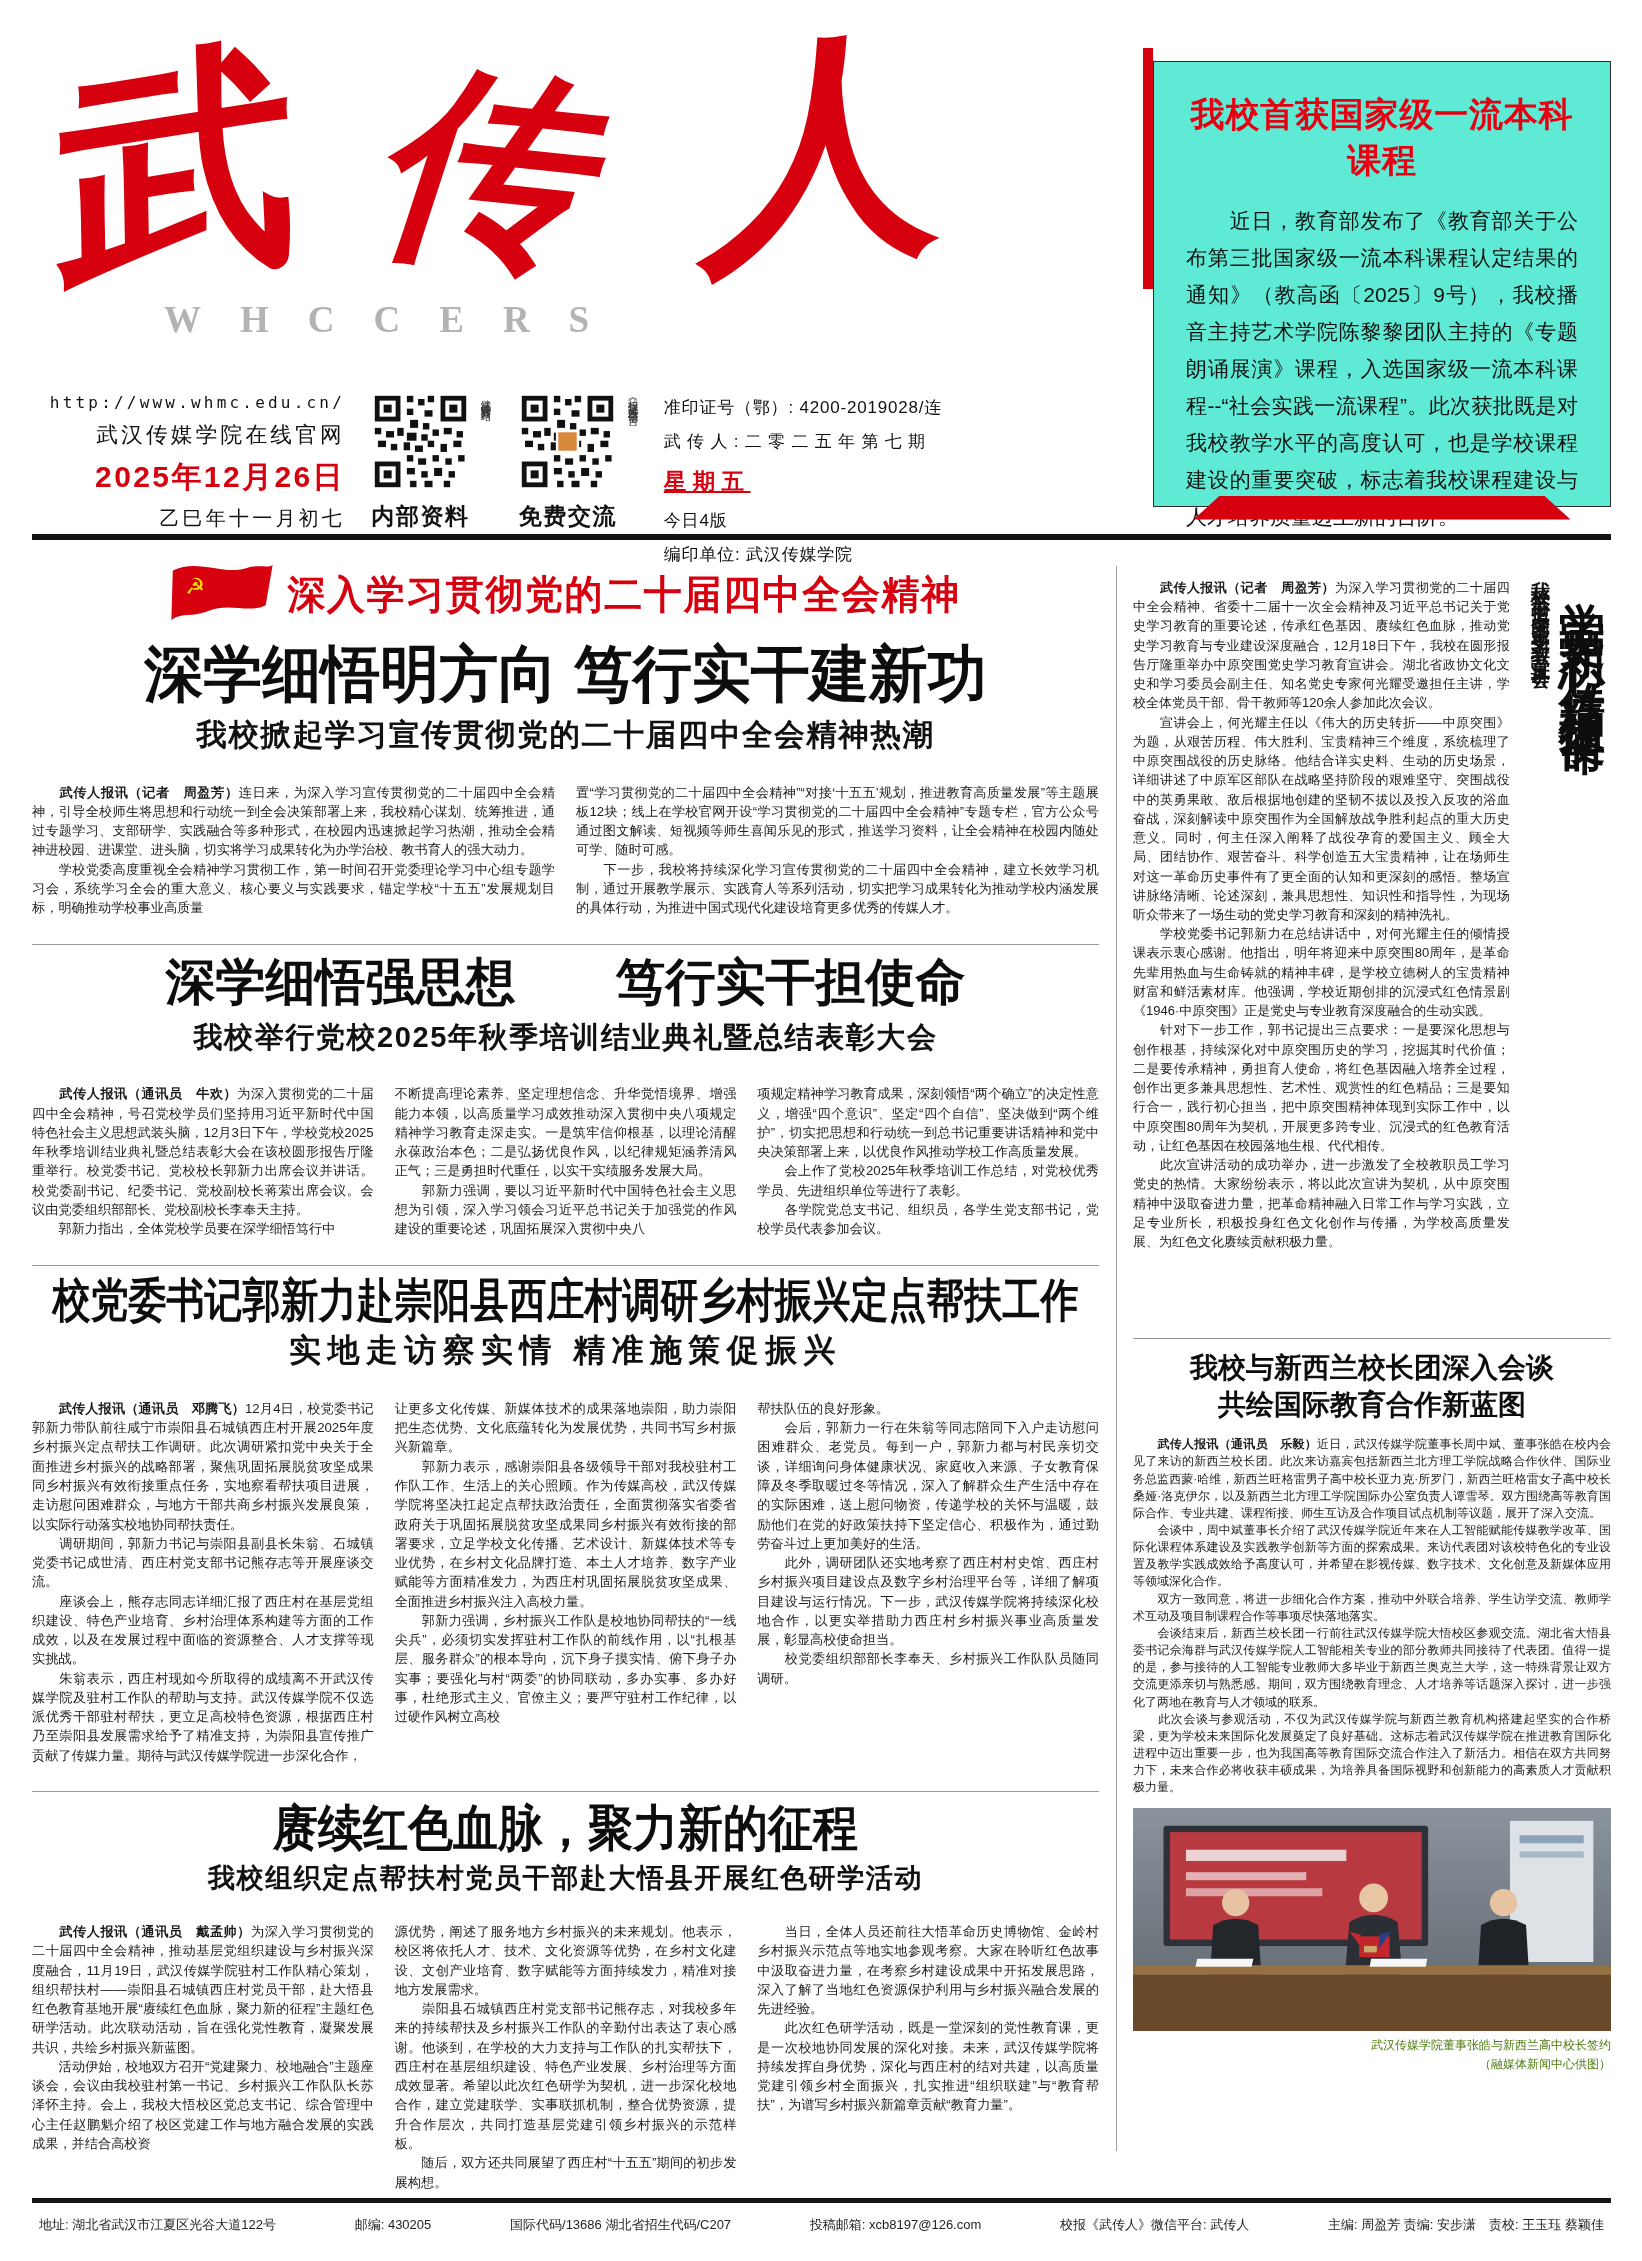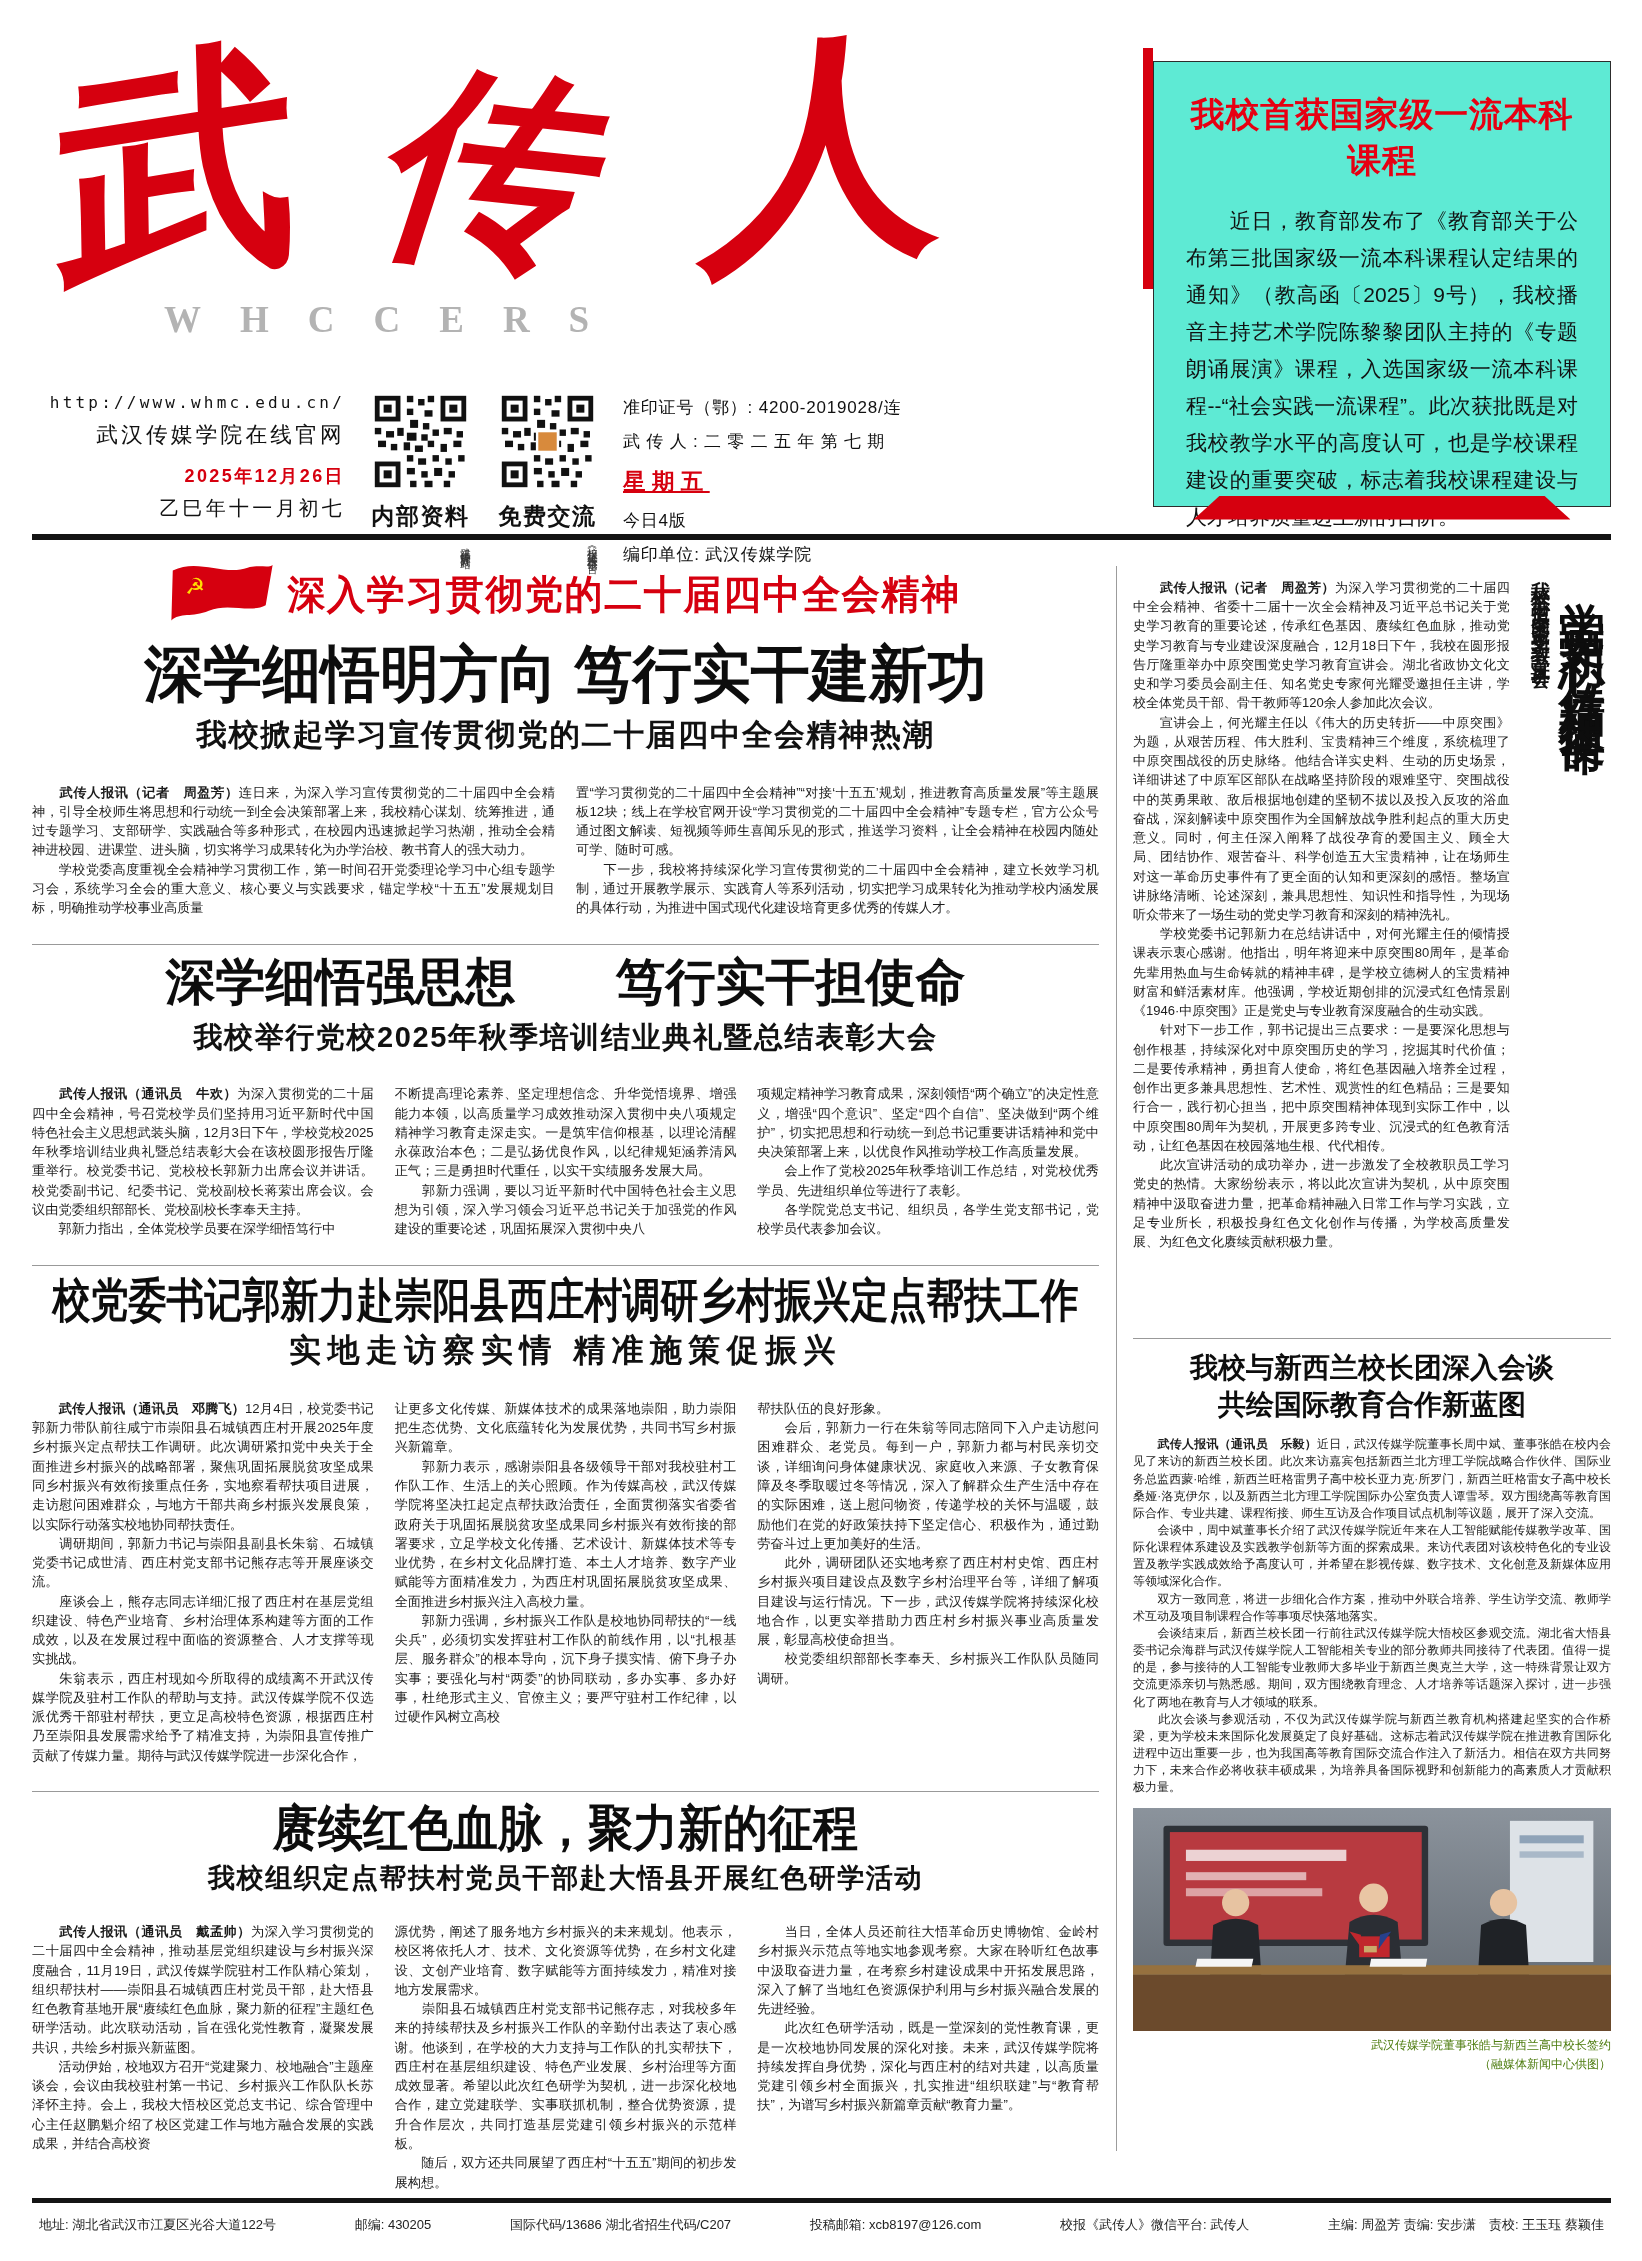--- a/index.html
+++ b/index.html
@@ -13,23 +13,23 @@
              font-family:"DejaVu Serif","Liberation Serif",serif;line-height:1;}
   .c1{left:24px;top:14.4px;font-size:241px;transform:rotate(-9deg) skewX(-8deg);}
   .c2{left:361px;top:32px;font-size:210px;transform:rotate(6deg) skewX(-12deg);}
   .c3{left:674px;top:-4.8px;font-size:241px;transform:rotate(-5deg) skewX(-9deg);}
   .latin{position:absolute;top:266px;left:132px;letter-spacing:39px;font-size:37px;
          color:#b3b3b3;font-weight:bold;font-family:"Liberation Serif","DejaVu Serif",serif;}
   .info-row{position:absolute;top:359px;left:16px;display:flex;gap:24px;align-items:flex-start;}
   .site-block{text-align:right;min-width:297px;line-height:1.55;}
   .url{font-size:16px;letter-spacing:3.2px;font-family:"DejaVu Sans Mono","Liberation Mono",monospace;}
   .site{font-size:21.7px;letter-spacing:3.2px;margin-top:2px;}
-  .date{font-size:18px;color:#d6000f;font-weight:bold;letter-spacing:2.4px;margin-top:12px;}
+  .date{font-size:30px;color:#d6000f;font-weight:bold;letter-spacing:2.4px;margin-top:3px;}
   .lunar{font-size:20px;letter-spacing:3.2px;margin-top:1.6px;}
-  .qr-wrap{display:flex;gap:6.4px;flex-direction:column;}
+  .qr-wrap{display:flex;gap:6.4px;}
   .qr-col{width:103px;text-align:center;}
   .qr-side{writing-mode:vertical-rl;font-size:10.4px;color:#333;height:103px;letter-spacing:1.6px;}
   .qr-cap{font-size:23px;font-weight:bold;margin-top:6.4px;letter-spacing:1.6px;white-space:nowrap;}
   .issue-block{font-size:17px;line-height:2.0;white-space:nowrap;letter-spacing:0.8px;}
   .weekday{color:#d6000f;font-size:22.5px;font-weight:bold;letter-spacing:6.4px;text-decoration:underline;}
 
   
   .top-box{position:absolute;right:32px;top:61px;width:458px;height:446px;border:1.6px solid #2c2c2c;
            padding:24px 32px;box-sizing:border-box;background:#5eead4;}
   .tb-bar{position:absolute;left:-11.2px;top:-14.4px;width:10.4px;height:241px;background:#d6000f;}

